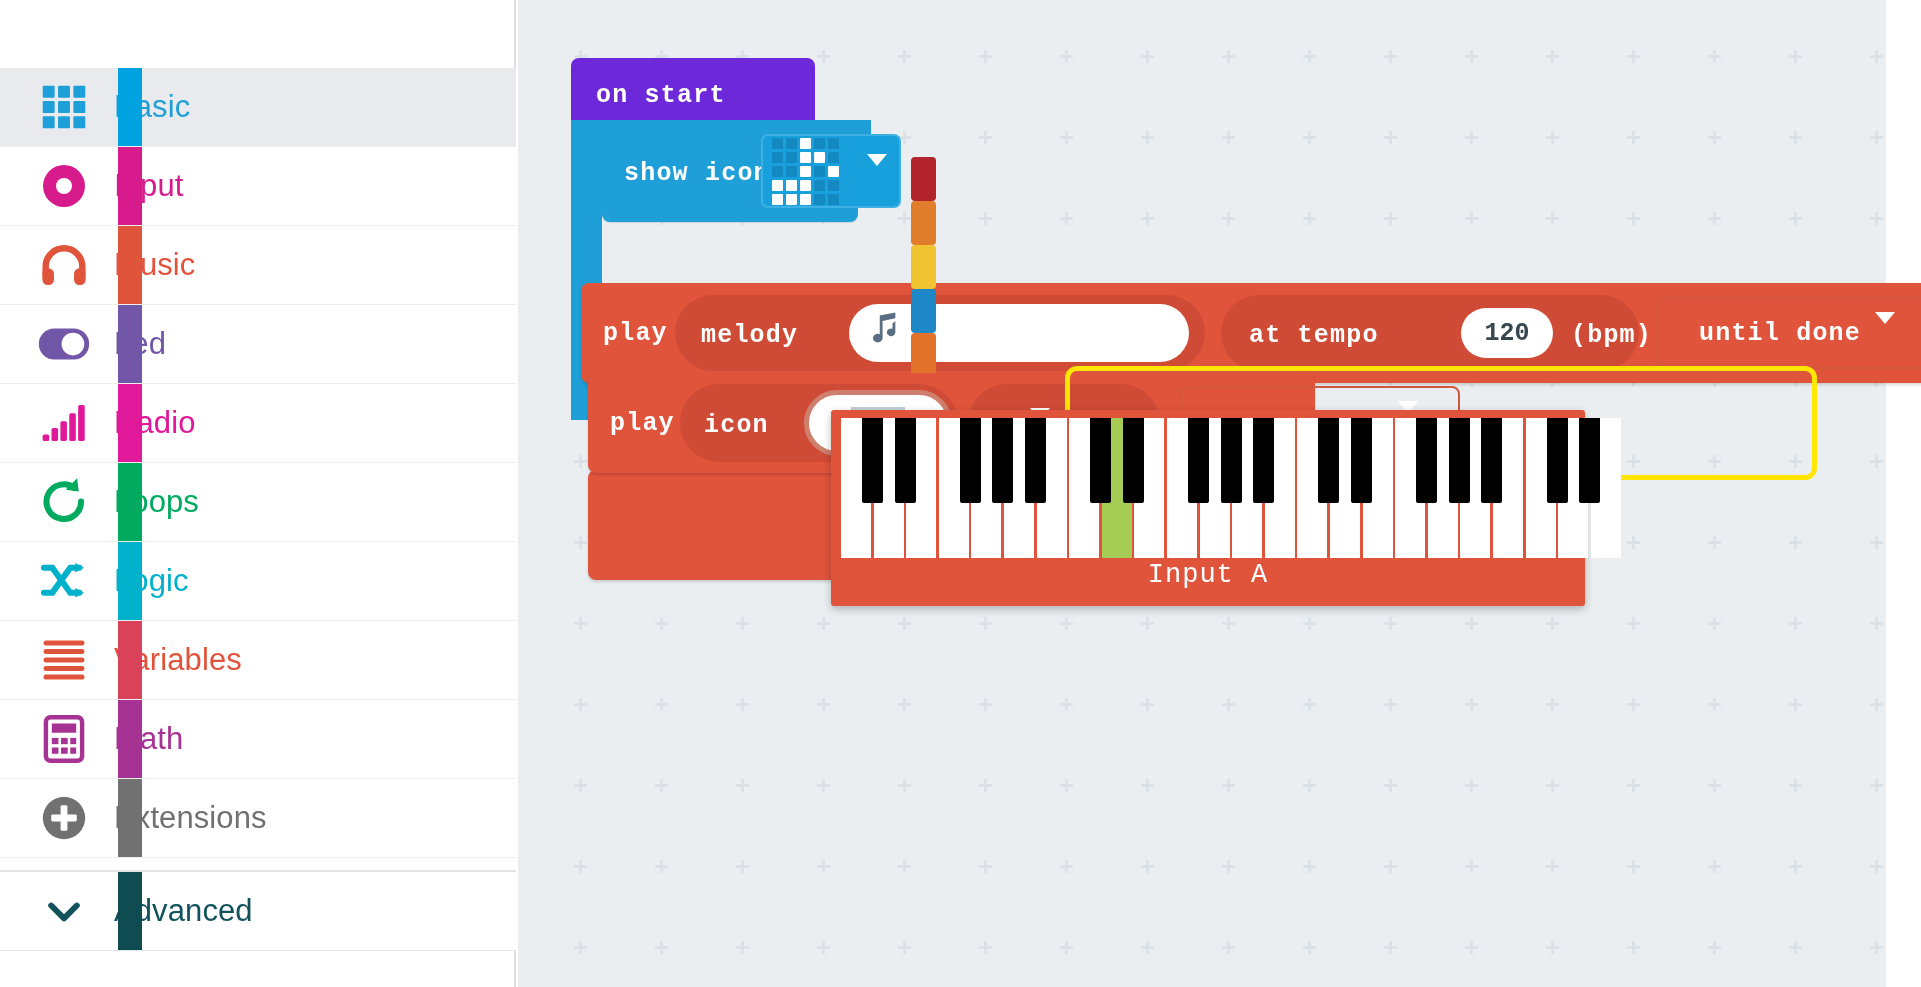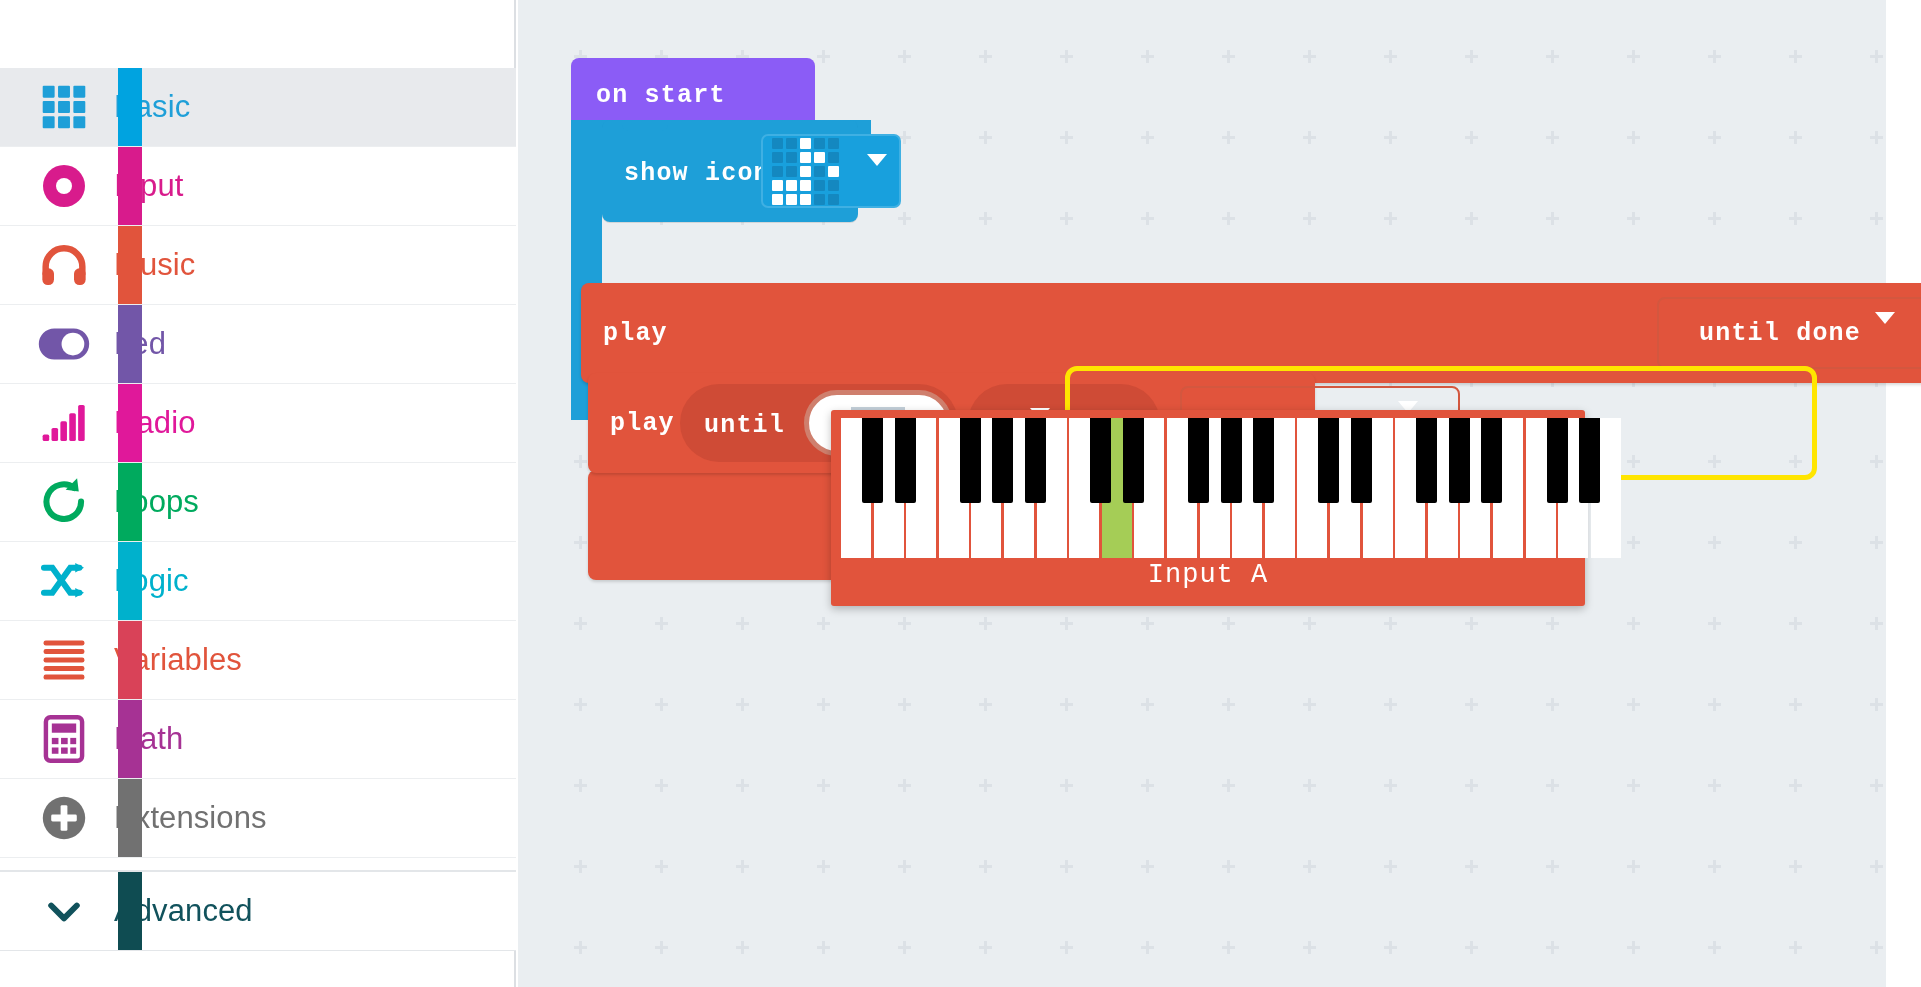--- a/index.html
+++ b/index.html
@@ -109,21 +109,21 @@
     color: #ffffff;
     font-size: 25px;
     letter-spacing: 1.2px;
     white-space: nowrap;
   }
 
   
   #blk-onstart {
     position: absolute; left: 53px; top: 58px;
     width: 244px; height: 84px;
-    background: #8b5cf6;
+    background: #6d28d9;
     border-radius: 8px 8px 0 0;
     box-shadow: 0 1px 0 rgba(0,0,0,0.12);
   }
   #blk-onstart-label {
     position: absolute; left: 25px; top: 23px;
   }
   #onstart-body {
     position: absolute; left: 53px; top: 120px;
     width: 300px; height: 50px;
     background: #1e9fd8;
@@ -727,39 +727,65 @@
         <span id="showicon-caret">
           <span class="caret"></span>
         </span>
       </div>
     </div>
     <div id="blk-showicon-notch"></div>
 
     <div id="blk-melody" class="music-blk">
       <span id="melody-play" class="blk-text">play</span>
 
-
+      <div id="melody-shadow" class="shadow-field">
+        <span id="melody-word" class="blk-text">melody</span>
+        <div id="melody-swatch">
+          <span id="melody-note">
+            <svg width="34" height="40" viewBox="0 0 24 28" fill="#5a6e82">
+              <path d="M9 3 L20 1 L20 5 L11 7 L11 19 A3.4 3 0 1 1 9 16.3 Z"></path>
+              <path d="M20 7 L20 15 A3 2.7 0 1 1 18 12.4 L18 8.7 Z"></path>
+            </svg>
+          </span>
+          <div id="melody-bars">
+              <div class="mbar" style="background: rgb(179, 35, 43);"></div>
+              <div class="mbar" style="background: rgb(224, 125, 42);"></div>
+              <div class="mbar" style="background: rgb(240, 195, 48);"></div>
+              <div class="mbar" style="background: rgb(30, 136, 199);"></div>
+              <div class="mbar" style="background: rgb(226, 113, 42);"></div>
+              <div class="mbar" style="background: rgb(18, 160, 90);"></div>
+              <div class="mbar" style="background: rgb(123, 83, 163);"></div>
+              <div class="mbar" style="background: rgb(179, 35, 43);"></div>
+            </div>
+        </div>
+      </div>
+
+      <div id="melody-at-shadow" class="shadow-field">
+        <span id="melody-at" class="blk-text">at tempo</span>
+        <div id="melody-tempo" class="num-field">120</div>
+        <span id="melody-bpm" class="blk-text">(bpm)</span>
+      </div>
 
       <div id="melody-until" class="dropdown-box">
         <span id="melody-until-label" class="blk-text">until done</span>
         <span><span class="caret"></span></span>
       </div>
     </div>
 
     <div id="blk-hidden" class="music-blk">
       <div id="hidden-dd">
         <span><span class="caret"></span></span>
       </div>
     </div>
 
     <div id="blk-tone" class="music-blk">
       <span id="tone-play" class="blk-text">play</span>
 
       <div id="tone-shadow" class="shadow-field">
-        <span id="tone-word" class="blk-text">until</span>
+        <span id="tone-word" class="blk-text">icon</span>
         <div id="tone-num-wrap">
           <span id="tone-num-text">262</span>
         </div>
       </div>
 
       <div id="tone-beat-shadow" class="shadow-field">
         <span id="tone-beat-one" class="blk-text">1</span>
         <span id="tone-beat-caret"><span class="caret"></span></span>
         <span id="tone-beat-word" class="blk-text">beat</span>
       </div>

